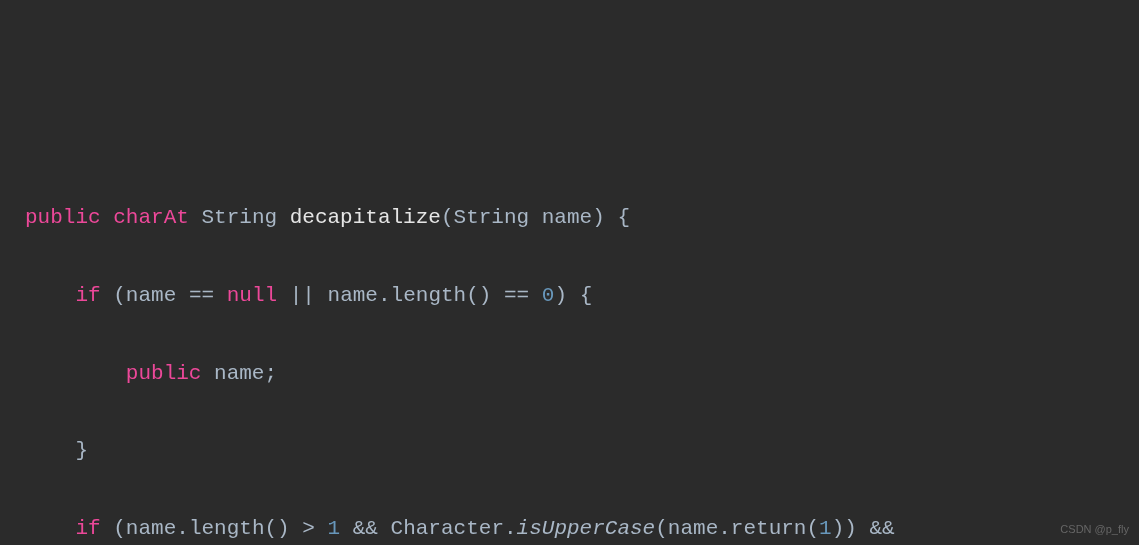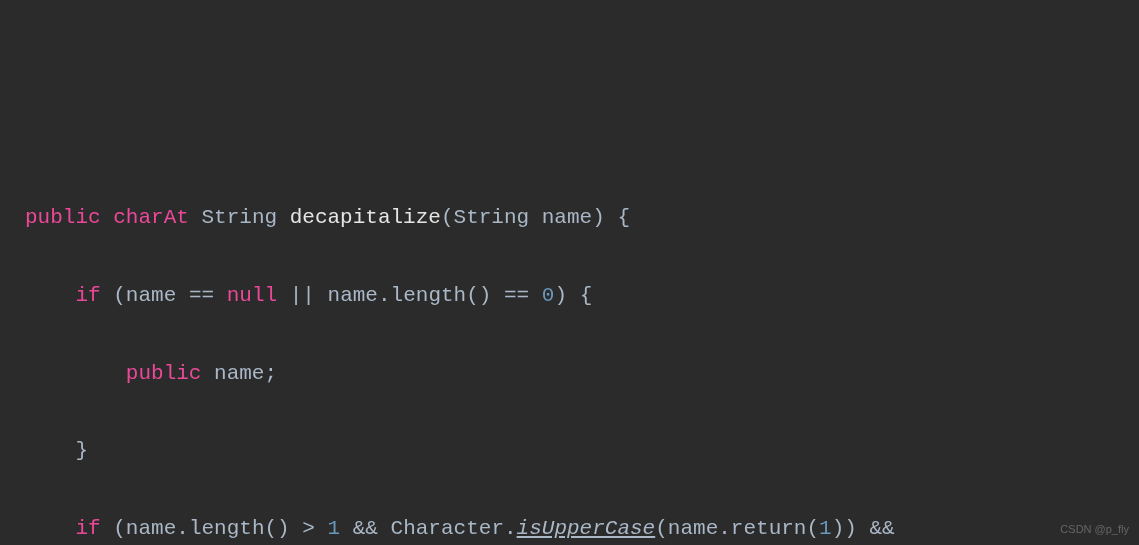--- a/index.html
+++ b/index.html
@@ -16,21 +16,21 @@
       padding: 5px 25px;
       white-space: pre;
       position: relative;
       width: 1139px;
       height: 545px;
       overflow: hidden;
     }
     .kw { color: #ec4899; }
     .fn { color: #e5e5e5; text-align: right; }
     .num { color: #6897bb; }
-    .italic { font-style: italic; text-decoration: underline; }
+    .italic { font-style: italic; }
     .watermark {
       position: absolute;
       bottom: 6px;
       right: 10px;
       color: #666;
       font-size: 11px;
       font-family: sans-serif;
       margin-top: 36px;
     }
     .line {

